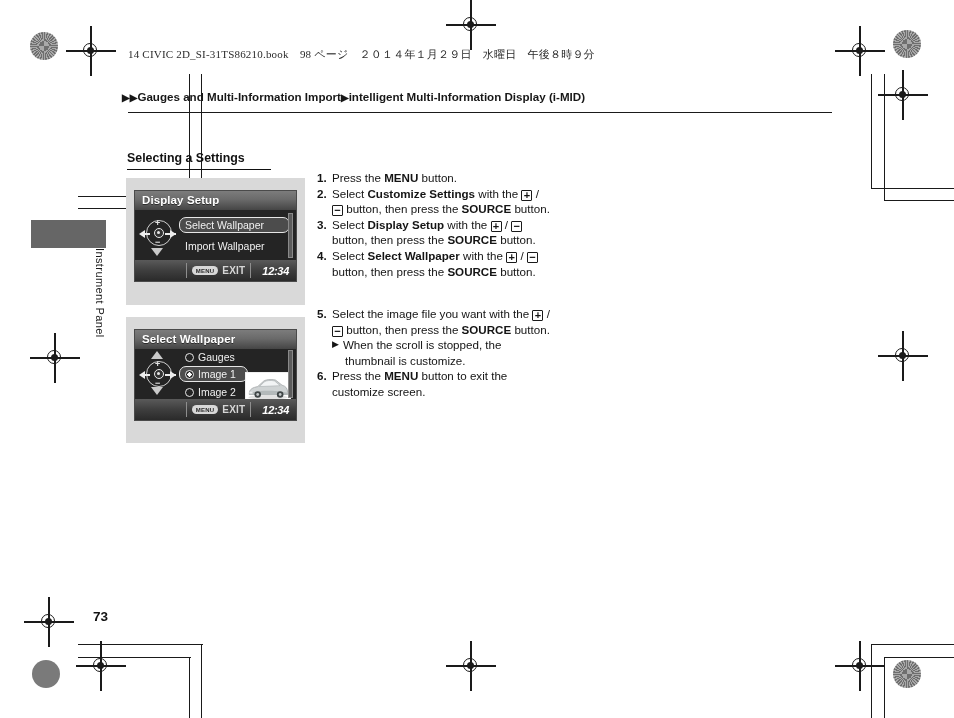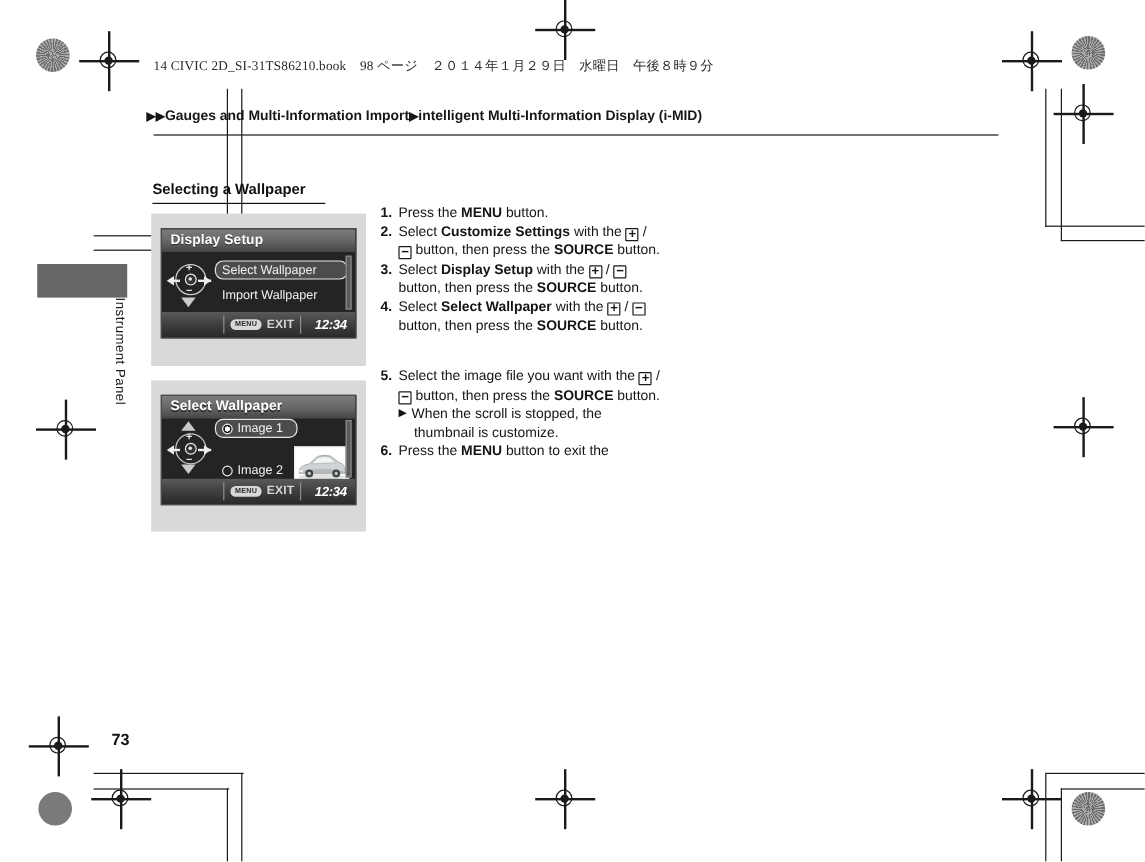--- a/index.html
+++ b/index.html
@@ -526,21 +526,21 @@
 <div class="run-head">14 CIVIC 2D_SI-31TS86210.book　98 ページ　２０１４年１月２９日　水曜日　午後８時９分</div>
 
 <div class="breadcrumb">
   <span class="tri">▶</span><span class="tri">▶</span><span>Gauges and Multi-Information Import</span><span class="tri">▶</span><span>intelligent Multi-Information Display (i-MID)</span>
 </div>
 <div class="rule-top"></div>
 
 <div class="side-tab-block"></div>
 <div class="side-tab-label">Instrument Panel</div>
 
-<div class="sec-title">Selecting a Wallpaper</div>
+<div class="sec-title">Selecting a Settings</div>
 <div class="sec-title-rule"></div>
 
 <div class="fig fig1">
   <div class="screen">
     <div class="scr-title">Display Setup</div>
     <div class="scr-body">
       <div class="arrow-dn"></div>
       <div class="knob">
         <div class="ring-out"></div>
         <div class="plus">+</div>
@@ -580,21 +580,21 @@
         <div class="minus">−</div>
         <div class="arw-l"></div>
         <div class="arw-r"></div>
         <div class="hub"></div>
       </div>
 
       <div class="row plain" style="top:0px;">
         <span class="radio"></span>
         <span>Gauges</span>
       </div>
-      <div class="row sel" style="top:0; width:69px;">
+      <div class="row sel" style="top:17px; width:69px;">
         <span class="radio on"></span>
         <span>Image 1</span>
       </div>
       <div class="row plain" style="top:35px;">
         <span class="radio"></span>
         <span>Image 2</span>
       </div>
 
       <div class="thumb-car">
         <svg viewBox="0 0 92 62" width="44" height="29">
@@ -668,15 +668,19 @@
       <span class="step-txt">When the scroll is stopped, the</span>
     </div>
     <div class="step">
       <span class="step-num"></span>
       <span class="step-txt" style="padding-left: 13px;">thumbnail is customize.</span>
     </div>
     <div class="step">
       <span class="step-num">6.</span>
       <span class="step-txt">Press the <b>MENU</b> button to exit the</span>
     </div>
+    <div class="step">
+      <span class="step-num"></span>
+      <span class="step-txt">customize screen.</span>
+    </div>
   </div>
 
 <div class="folio">73</div>
 
 </body></html>

